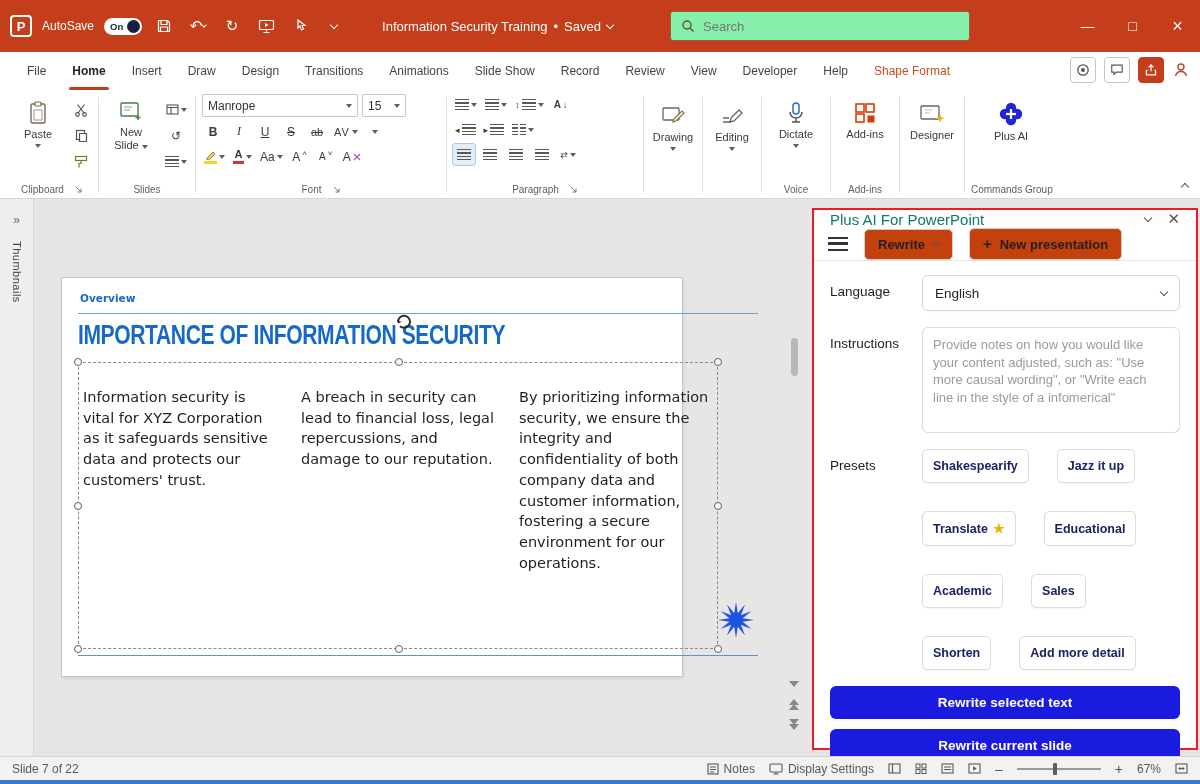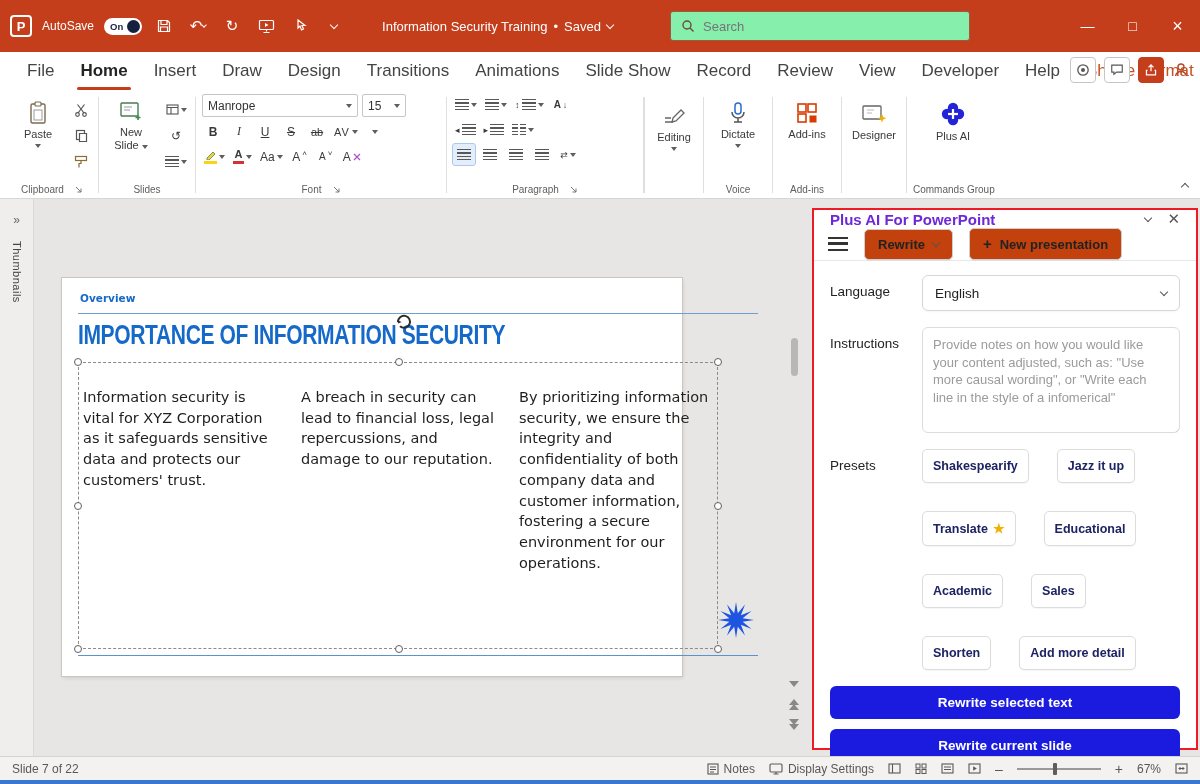--- a/index.html
+++ b/index.html
@@ -18,21 +18,21 @@
   .tb-title{margin-left:26px;font-size:13px;display:flex;align-items:center;gap:6px;white-space:nowrap}
   .chev{width:6px;height:6px;border-right:1.4px solid currentColor;border-bottom:1.4px solid currentColor;display:inline-block;transform:rotate(45deg);margin-top:-3px}
   .chev.up{transform:rotate(-135deg);margin-top:3px}
   #searchbox{position:absolute;left:670px;top:11px;width:300px;height:30px;background:#86efac;border:1px solid #9c5a43;border-radius:3px;display:flex;align-items:center;padding:0 10px;gap:8px}
   #searchbox input{border:none;background:transparent;outline:none;font-size:13px;color:#555;width:100%;font-family:"Liberation Sans",sans-serif}
   #winctl{position:absolute;right:0;top:0;height:52px;display:flex}
   #winctl .wbtn{width:45px;height:100%;display:flex;align-items:center;justify-content:center;font-size:14px;color:#fff}
 
   
   #tabs{position:absolute;top:52px;left:0;right:0;height:38px;background:#fff;display:flex;align-items:stretch;padding-left:14px}
-  .tab{padding:0 13px;display:flex;align-items:center;font-size:17px;color:#444;position:relative;white-space:nowrap}
+  .tab{padding:0 13px;display:flex;align-items:center;font-size:12px;color:#444;position:relative;white-space:nowrap}
   .tab.active{color:#252423;font-weight:bold}
   .tab.active::after{content:"";position:absolute;left:10px;right:10px;bottom:0;height:3px;background:#c43e1c;border-radius:2px}
   .tab.contextual{color:#c8501e}
   #tab-extras{position:absolute;right:10px;top:57px;display:flex;gap:8px;align-items:center}
   .tx{width:26px;height:26px;border:1px solid #c8c6c4;border-radius:4px;display:flex;align-items:center;justify-content:center;background:#fff}
   .tx.share{background:#c43e1c;border-color:#c43e1c}
 
   
   #ribbon{position:absolute;top:90px;left:0;right:0;height:109px;background:#fff;border-bottom:1px solid #d8d6d4;display:flex;align-items:stretch;padding:2px 6px 0}
   .rgroup{display:flex;flex-direction:column;padding:2px 6px 0}
@@ -75,21 +75,21 @@
   
   .vthumb{position:absolute;left:791px;top:139px;width:7px;height:38px;background:#b9b7b5;border-radius:4px}
   .scl{position:absolute;left:789px;display:flex;flex-direction:column;align-items:center;gap:2px}
   .tri-g{width:0;height:0;border-left:5px solid transparent;border-right:5px solid transparent}
   .tri-g.down{border-top:6px solid #8a8886}
   .tri-g.up{border-bottom:6px solid #8a8886}
 
   
   #panel{position:absolute;left:812px;top:9px;width:386px;height:542px;background:#fff;border:2px solid #ee1b24;display:flex;flex-direction:column;font-family:"Liberation Sans",sans-serif}
   .p-head{height:40px;display:flex;align-items:center;padding:0 16px;gap:16px}
-  .p-head .p-title{font-size:15px;font-weight:bold;color:#6d28d9;flex:1}
+  .p-head .p-title{font-size:15px;font-weight:normal;color:#0f766e;flex:1}
   .p-head .hic{color:#555}
   .p-tools{height:46px;display:flex;align-items:center;padding:0 14px;gap:16px;border-bottom:1px solid #e8e8e8}
   .hamb{width:20px;height:14px;border-top:2.5px solid #333;border-bottom:2.5px solid #333;position:relative}
   .hamb::after{content:"";position:absolute;left:0;right:0;top:3.2px;height:2.5px;background:#333}
   .pbtn{border:1px solid #cfcfcf;border-radius:5px;background:#c2410c;padding:7px 13px;font-size:13px;font-weight:bold;color:#222;display:flex;align-items:center;gap:8px;box-shadow:0 1px 1px rgba(0,0,0,.05)}
   .pbtn .plus{font-size:15px;font-weight:bold;margin-top:-1px}
   .p-form{padding:14px 16px 0;flex:1}
   .prow{display:flex;gap:12px;margin-bottom:16px}
   .prow > .plabel{width:80px;font-size:13.5px;color:#222;padding-top:9px}
   .pselect{flex:1;height:36px;border:1px solid #d6d6d6;border-radius:6px;display:flex;align-items:center;justify-content:space-between;padding:0 12px;font-size:13.5px;color:#222;box-shadow:0 1px 2px rgba(0,0,0,.04)}
@@ -428,20 +428,28 @@
       <span class="launch">
         <svg width="8" height="8" viewBox="0 0 8 8">
             <path d="M1 1l5 5M6 2.5V6H2.5" stroke="#777" stroke-width="1" fill="none"></path>
           </svg>
       </span>
     </div>
   </div>
 
   <div class="rg-sep"></div>
 
+  <div class="bigbtn" style="width:58px;padding-top:10px">
+    <svg width="26" height="26" viewBox="0 0 26 26">
+        <rect x="3" y="6" width="16" height="12" rx="1" fill="none" stroke="#666" stroke-width="1.3"></rect>
+        <path d="M14 17L22 9l2 2-8 8-3 1z" fill="#fff" stroke="#8a6d3b" stroke-width="1.2"></path>
+      </svg>
+    <span>Drawing</span>
+    <span class="tri"></span>
+  </div>
 
   <div class="rg-sep"></div>
 
   <div class="bigbtn" style="width:58px;padding-top:10px">
     <svg width="26" height="26" viewBox="0 0 26 26">
         <path d="M4 20h8M4 16h6" stroke="#666" stroke-width="1.3"></path>
         <path d="M12 16L20 8l3 3-8 8-4 1z" fill="#fff" stroke="#666" stroke-width="1.3"></path>
       </svg>
     <span>Editing</span>
     <span class="tri"></span>

